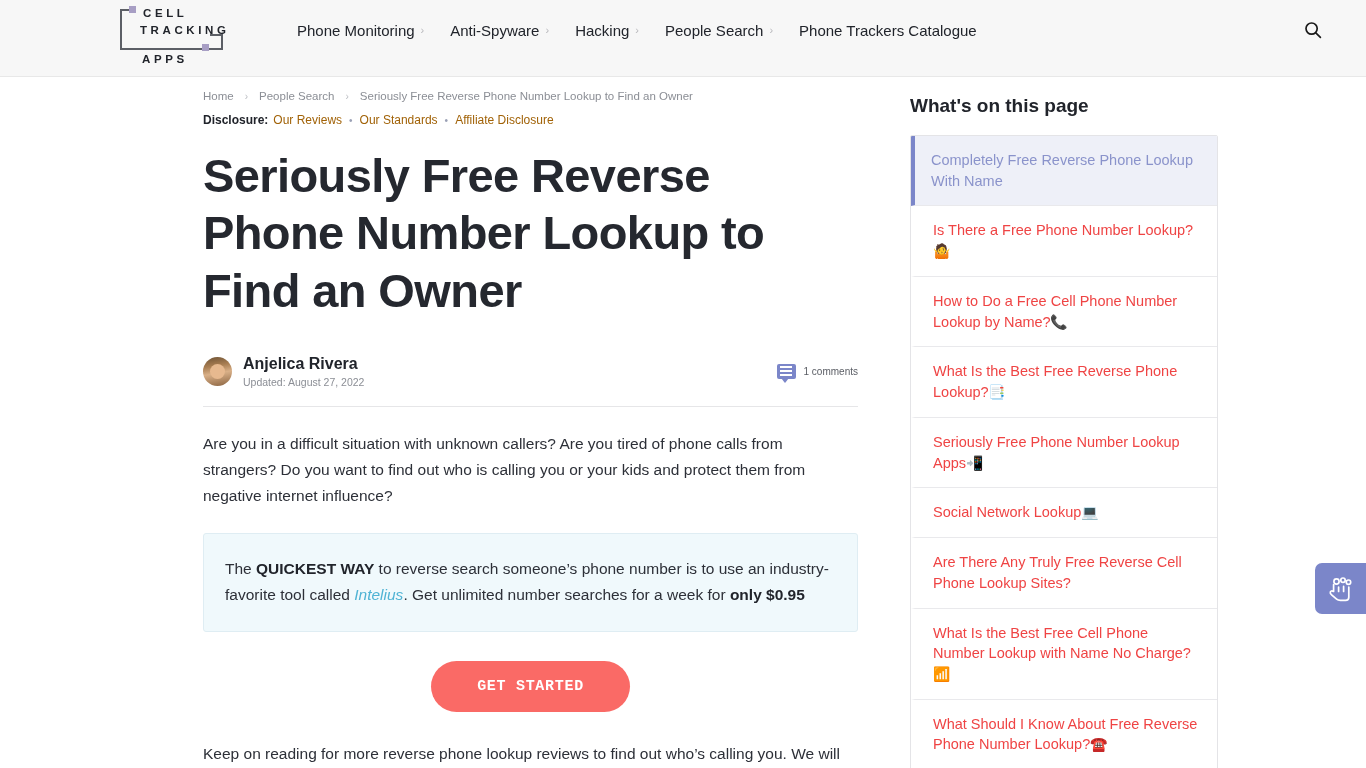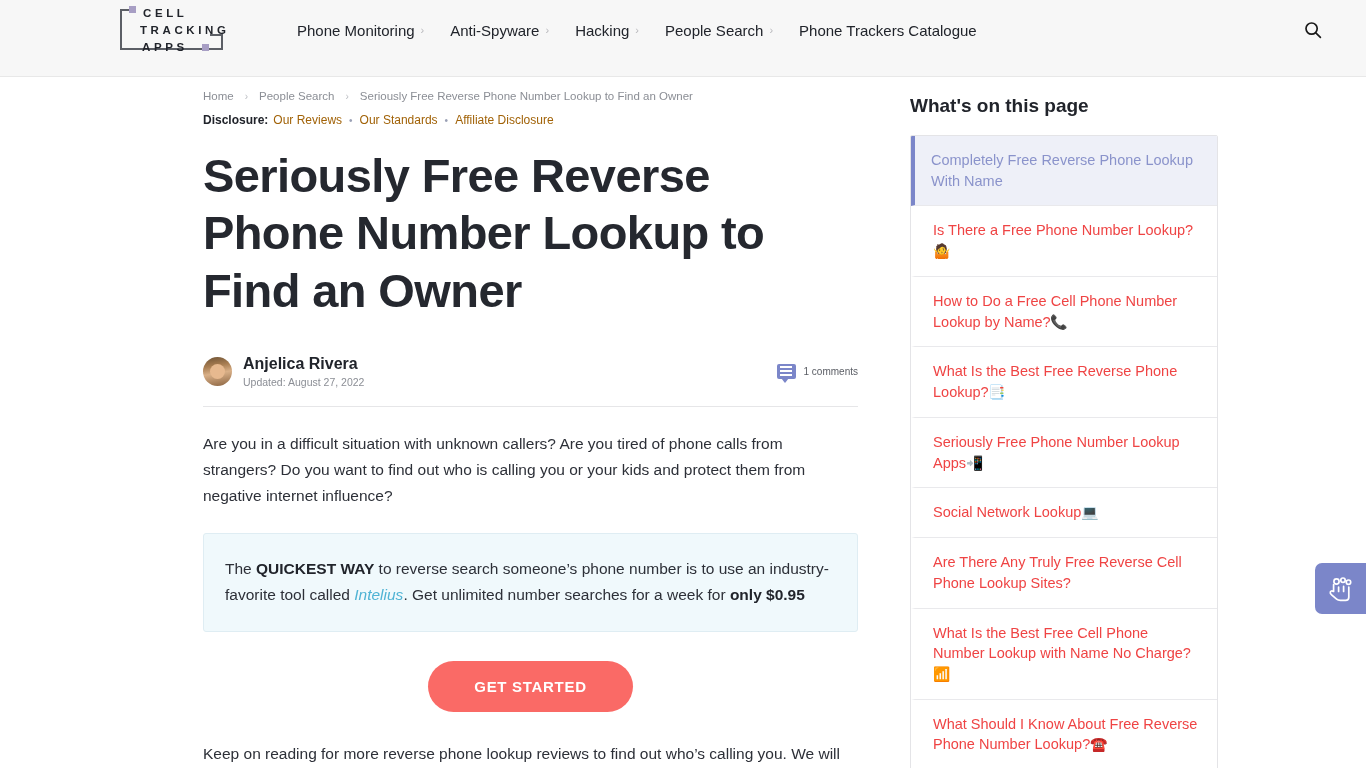--- a/index.html
+++ b/index.html
@@ -34,21 +34,21 @@
     position: absolute;
     font-size: 11.5px;
     font-weight: bold;
     letter-spacing: 3.6px;
     color: #21242b;
     line-height: 1;
     white-space: nowrap;
   }
   .logo-cell { left: 25px; top: 4px; }
   .logo-tracking { left: 22px; top: 21px; }
-  .logo-apps { left: 24px; top: 38px; }
+  .logo-apps { left: 24px; top: 50px; }
   .logo-line-left {
     position: absolute;
     left: 2px; top: 5px;
     width: 1.5px; height: 40px;
     background: #5c5f66;
   }
   .logo-line-top {
     position: absolute;
     left: 2px; top: 5px;
     width: 10px; height: 1.5px;
@@ -283,21 +283,21 @@
   .cta-button {
     background: #fa6a66;
     color: #ffffff;
     font-size: 15px;
     font-weight: bold;
     letter-spacing: 0.7px;
     border: none;
     border-radius: 30px;
     padding: 17px 46px;
     cursor: pointer;
-    font-family: Liberation Sans, sans-serif;
+    font-family: Liberation Mono, monospace;
   }
 
   
   .side-title {
     font-size: 19px;
     font-weight: bold;
     color: #21242b;
     margin: 0 0 18px 0;
   }
   .toc {

